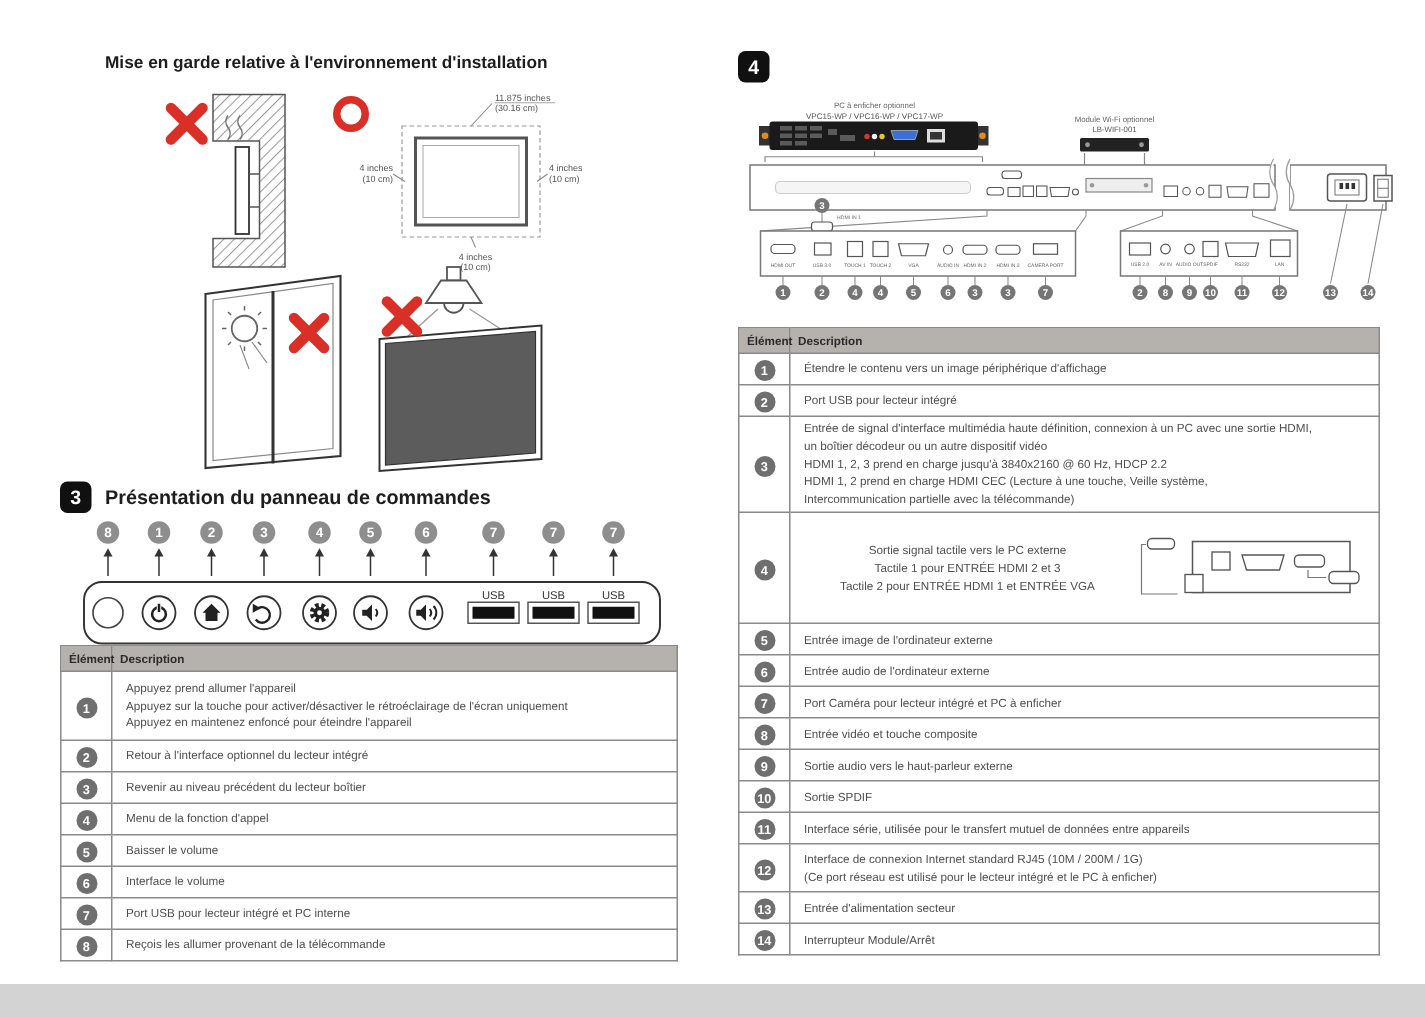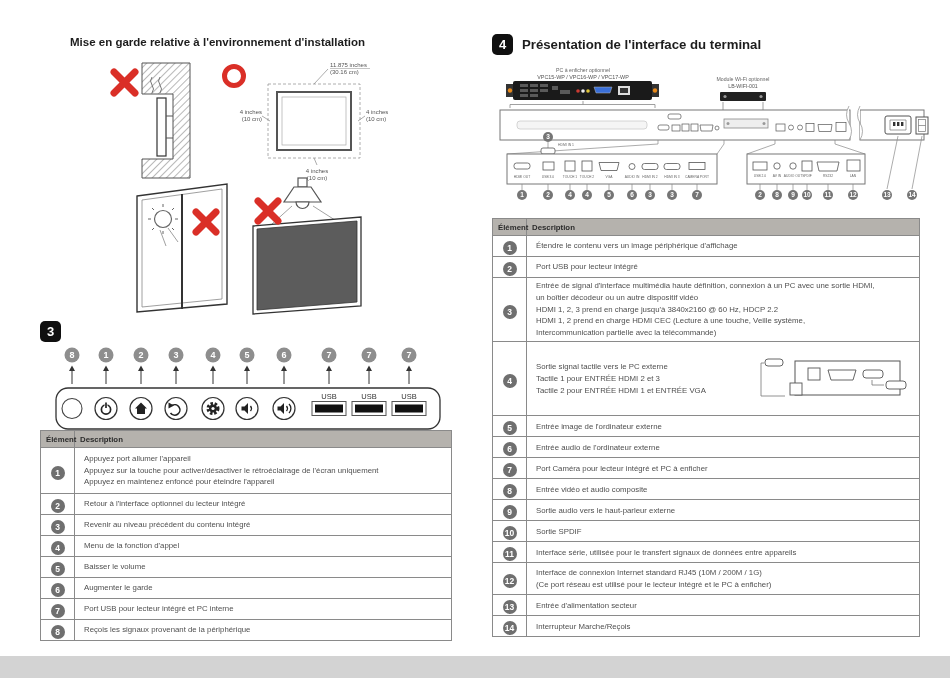--- a/index.html
+++ b/index.html
@@ -19,21 +19,21 @@
   table.desc-table th,table.desc-table td{border:1px solid #8a8a8a;}
   table.desc-table th{background:#b5b2ad;color:#2b2b2b;font-size:7.8px;text-align:left;
                       padding:2px 5px;height:12px;}
   th.num-h{text-align:center;padding:2px 1px;}
   td.num-cell{text-align:center;vertical-align:middle;}
   td.desc{font-size:7.8px;color:#4f4f4f;padding:2px 9px;line-height:1.5;
           white-space:pre-line;vertical-align:middle;}
   .badge{display:inline-flex;align-items:center;justify-content:center;width:14px;height:14px;
          border-radius:50%;background:#6f6f6f;color:#fff;font-size:8.5px;font-weight:bold;}
   .row4-wrap{display:flex;align-items:center;gap:6px;}
-  .row4-wrap .txt{white-space:pre-line;flex:1;}
+  .row4-wrap .txt{white-space:pre-line;flex:1;text-align:center;}
   svg text{font-family:"Liberation Sans","DejaVu Sans",sans-serif;}
 </style>
 </head>
 <body>
 
 <div class="screen">
 
   <div class="col col-left">
 
     <div class="warn-title">Mise en garde relative à l'environnement d'installation</div>
@@ -114,20 +114,21 @@
         <polygon points="217,173 317,165 317,246 217,254" fill="#5c5c5c" stroke="#333" stroke-width="0.8"></polygon>
         <g stroke="#da2f27" stroke-width="7" stroke-linecap="round">
           <line x1="218" y1="145" x2="238" y2="165"></line>
             <line x1="238" y1="145" x2="218" y2="165"></line>
         </g>
       </g>
     </svg>
 
     <div class="sec-head" style="left:0;top:291px;">
       <div class="sec-badge">3</div>
+      <div class="sec-title">Présentation du panneau de commandes</div>
     </div>
 
     <svg class="svg-block" style="left:4px;top:316px;" width="408" height="84" viewBox="0 0 408 84">
       <g font-size="9" font-weight="bold" text-anchor="middle">
         <g>
           <circle cx="28" cy="9" r="7.5" fill="#8e8e8e"></circle>
             <circle cx="62" cy="9" r="7.5" fill="#8e8e8e"></circle>
           <circle cx="97" cy="9" r="7.5" fill="#8e8e8e"></circle>
             <circle cx="132" cy="9" r="7.5" fill="#8e8e8e"></circle>
           <circle cx="169" cy="9" r="7.5" fill="#8e8e8e"></circle>
@@ -242,61 +243,60 @@
           <col style="width:34px">
           <col>
         </colgroup>
       <tbody>
           <tr>
         <th class="num-h">Élément</th>
         <th>Description</th>
       </tr>
       <tr style="height:46px">
         <td class="num-cell"><span class="badge">1</span></td>
-        <td class="desc">Appuyez port allumer l'appareil
+        <td class="desc">Appuyez prend allumer l'appareil
 Appuyez sur la touche pour activer/désactiver le rétroéclairage de l'écran uniquement
 Appuyez en maintenez enfoncé pour éteindre l'appareil</td>
       </tr>
       <tr style="height:21px">
         <td class="num-cell"><span class="badge">2</span></td>
         <td class="desc">Retour à l'interface optionnel du lecteur intégré</td>
       </tr>
       <tr style="height:21px">
         <td class="num-cell"><span class="badge">3</span></td>
-        <td class="desc">Revenir au niveau précédent du contenu intégré</td>
+        <td class="desc">Revenir au niveau précédent du lecteur boîtier</td>
       </tr>
       <tr style="height:21px">
         <td class="num-cell"><span class="badge">4</span></td>
         <td class="desc">Menu de la fonction d'appel</td>
       </tr>
       <tr style="height:21px">
         <td class="num-cell"><span class="badge">5</span></td>
         <td class="desc">Baisser le volume</td>
       </tr>
       <tr style="height:21px">
         <td class="num-cell"><span class="badge">6</span></td>
-        <td class="desc">Augmenter le garde</td>
+        <td class="desc">Interface le volume</td>
       </tr>
       <tr style="height:21px">
         <td class="num-cell"><span class="badge">7</span></td>
         <td class="desc">Port USB pour lecteur intégré et PC interne</td>
       </tr>
       <tr style="height:21px">
         <td class="num-cell"><span class="badge">8</span></td>
-        <td class="desc">Reçois les signaux provenant de la périphérique</td>
+        <td class="desc">Reçois les allumer provenant de la télécommande</td>
       </tr>
     </tbody>
       </table>
   </div>
 
   <div class="col col-right">
 
     <div class="sec-head" style="left:0;top:4px;">
       <div class="sec-badge">4</div>
-      <div class="sec-title">Présentation de l'interface du terminal</div>
     </div>
 
     <svg class="svg-block" style="left:0;top:36px;" width="440" height="150" viewBox="0 0 440 150">
 
       <text x="91" y="6" text-anchor="middle" font-size="5.2" fill="#666">PC à enficher optionnel</text>
       <text x="91" y="13" text-anchor="middle" font-size="5.4" fill="#555">VPC15-WP / VPC16-WP / VPC17-WP</text>
       <g>
         <rect x="14" y="18" width="8" height="13" fill="#333"></rect>
         <rect x="159" y="18" width="8" height="13" fill="#333"></rect>
         <circle cx="18" cy="24.5" r="2.2" fill="#e8891a"></circle>
@@ -557,45 +557,45 @@
       <tr style="height:20px">
         <td class="num-cell"><span class="badge">6</span></td>
         <td class="desc">Entrée audio de l'ordinateur externe</td>
       </tr>
       <tr style="height:20px">
         <td class="num-cell"><span class="badge">7</span></td>
         <td class="desc">Port Caméra pour lecteur intégré et PC à enficher</td>
       </tr>
       <tr style="height:20px">
         <td class="num-cell"><span class="badge">8</span></td>
-        <td class="desc">Entrée vidéo et audio composite</td>
+        <td class="desc">Entrée vidéo et touche composite</td>
       </tr>
       <tr style="height:20px">
         <td class="num-cell"><span class="badge">9</span></td>
         <td class="desc">Sortie audio vers le haut-parleur externe</td>
       </tr>
       <tr style="height:20px">
         <td class="num-cell"><span class="badge">10</span></td>
         <td class="desc">Sortie SPDIF</td>
       </tr>
       <tr style="height:20px">
         <td class="num-cell"><span class="badge">11</span></td>
-        <td class="desc">Interface série, utilisée pour le transfert signaux de données entre appareils</td>
+        <td class="desc">Interface série, utilisée pour le transfert mutuel de données entre appareils</td>
       </tr>
       <tr style="height:32px">
         <td class="num-cell"><span class="badge">12</span></td>
         <td class="desc">Interface de connexion Internet standard RJ45 (10M / 200M / 1G)
 (Ce port réseau est utilisé pour le lecteur intégré et le PC à enficher)</td>
       </tr>
       <tr style="height:19px">
         <td class="num-cell"><span class="badge">13</span></td>
         <td class="desc">Entrée d'alimentation secteur</td>
       </tr>
       <tr style="height:19px">
         <td class="num-cell"><span class="badge">14</span></td>
-        <td class="desc">Interrupteur Marche/Reçois</td>
+        <td class="desc">Interrupteur Module/Arrêt</td>
       </tr>
     </tbody>
       </table>
   </div>
 
   <div class="footer-bar"></div>
 </div>
 
 </body></html>

